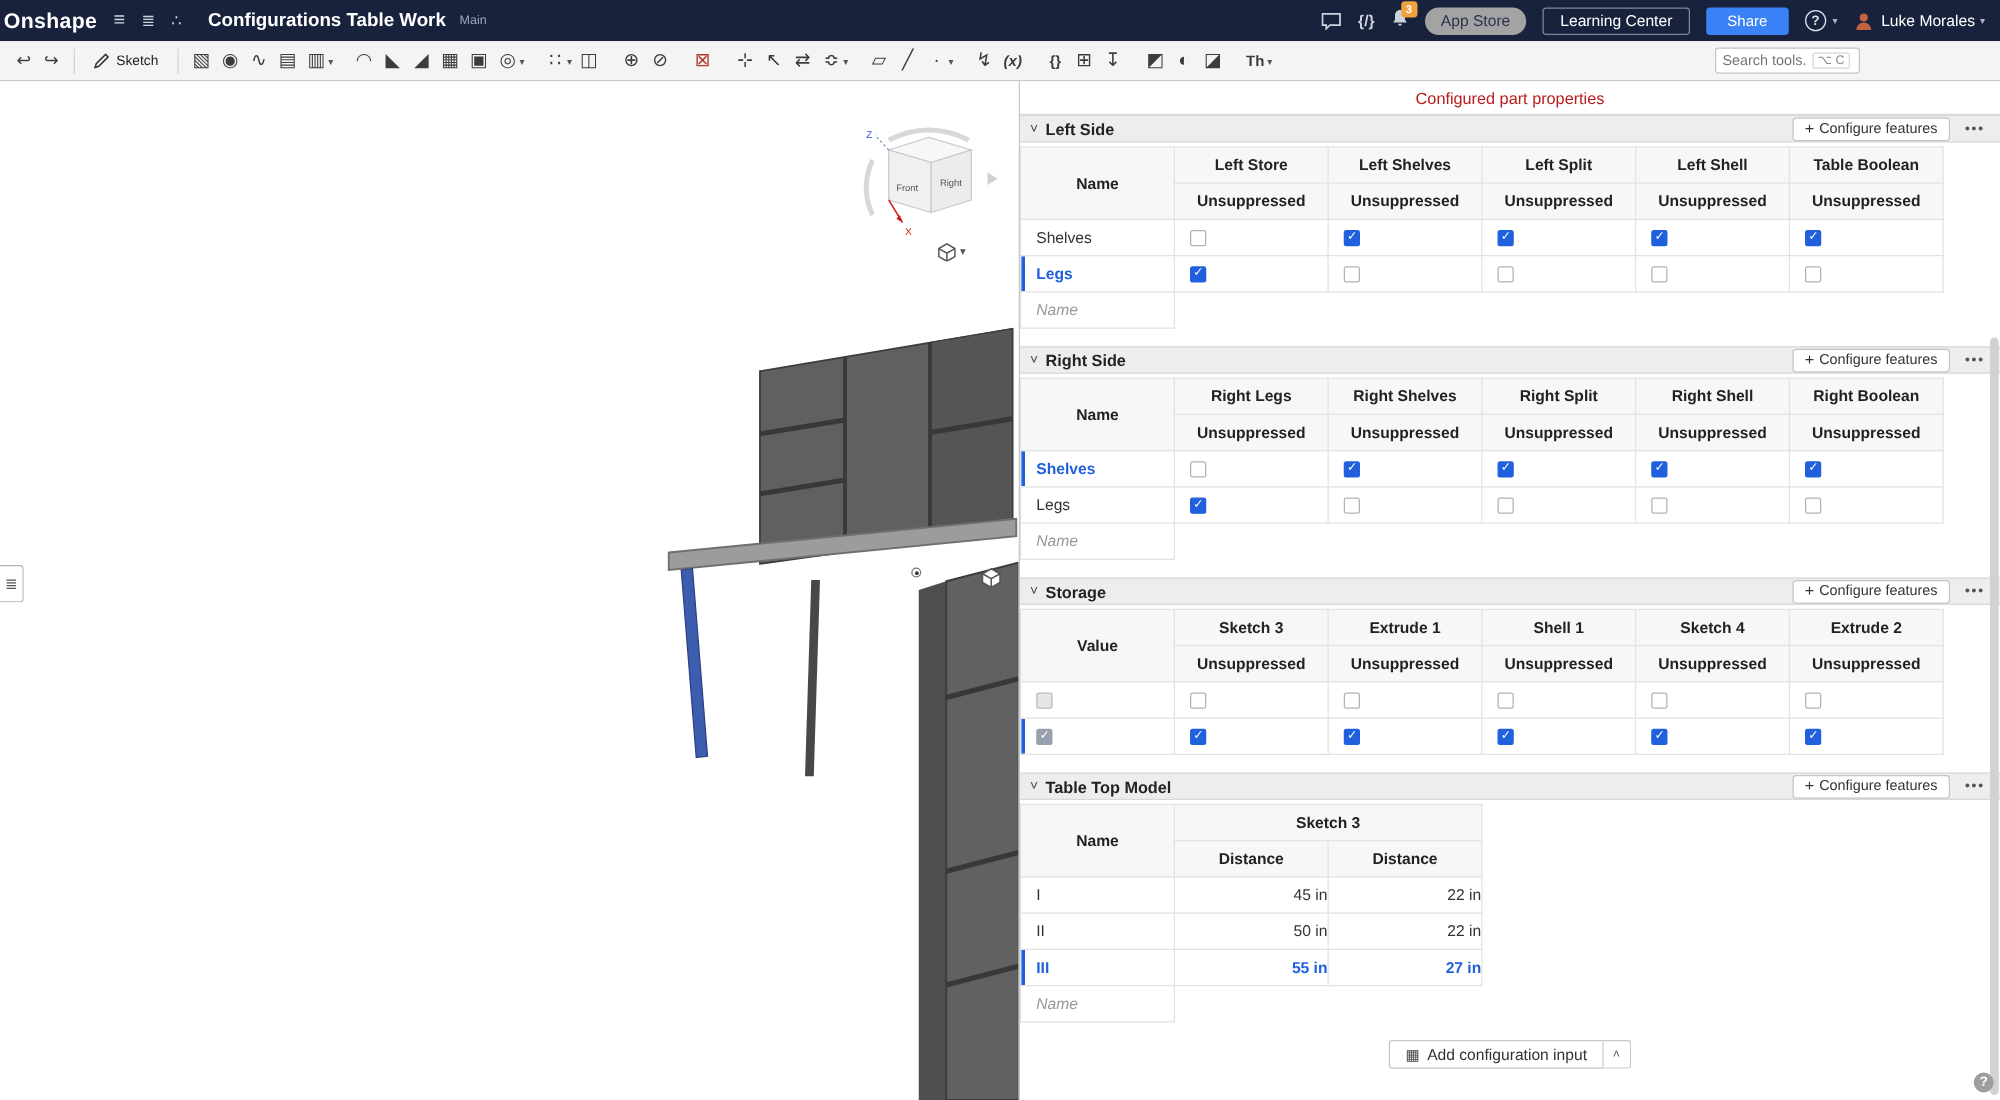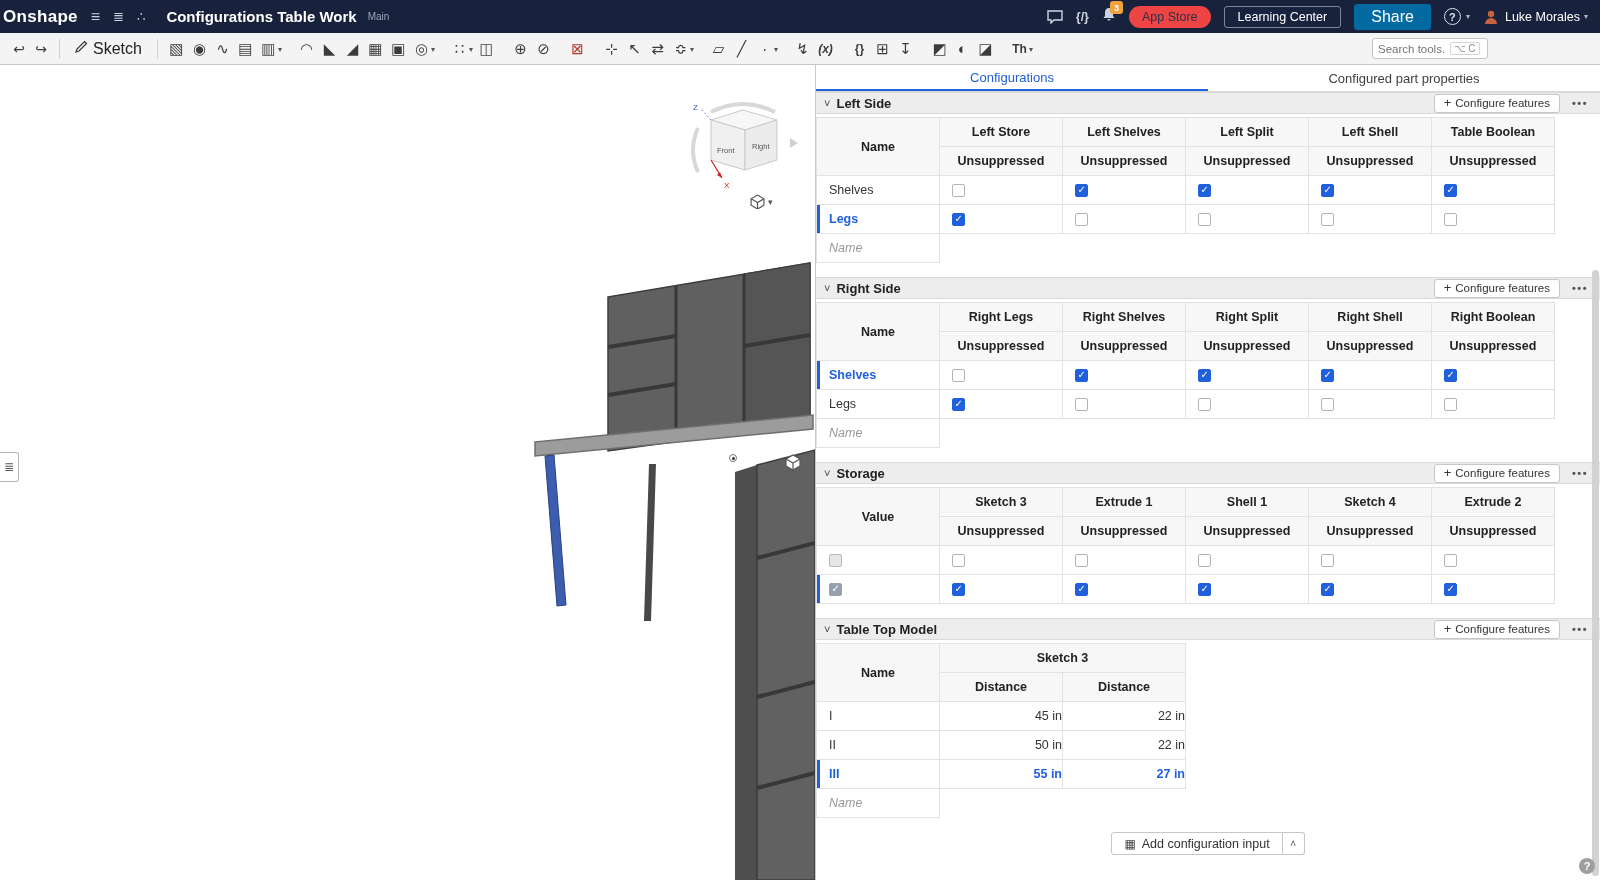--- a/index.html
+++ b/index.html
@@ -10,33 +10,33 @@
     display:flex;align-items:center;padding:0 12px;gap:13px;color:#dde2ec;justify-content:flex-end;}
   .logo{font-size:17px;font-weight:bold;color:#fff;margin-left:-9px;letter-spacing:.3px}
   .tb-glyph{font-size:16px;color:#cdd3de;cursor:pointer;line-height:1}
   .doc-title{font-size:15px;font-weight:bold;color:#fff;margin-left:8px;white-space:nowrap}
   .ws{font-size:10px;color:#9aa4b8;margin-left:-2px}
   .tb-right{margin-left:auto;display:flex;align-items:center;gap:13px}
   .code-ic{font-size:12.5px;color:#cdd3de;font-weight:bold}
   .bell-wrap{position:relative}
   .badge{position:absolute;top:-6px;right:-7px;background:#f0a23c;color:#fff;font-size:9px;
     min-width:13px;height:13px;border-radius:3px;display:flex;align-items:center;justify-content:center;font-weight:bold}
-  .btn-appstore{background:#ef4444;color:#28324a;font-size:12.5px;padding:4px 13px;border-radius:11px;border:none;cursor:pointer}
+  .btn-appstore{background:#a3a3a3;color:#28324a;font-size:12.5px;padding:4px 13px;border-radius:11px;border:none;cursor:pointer}
   .btn-learning{background:transparent;color:#fff;font-size:12.5px;padding:3px 13px;border-radius:3px;border:1px solid #7d8699;cursor:pointer}
-  .btn-share{background:#0369a1;color:#fff;font-size:16px;padding:4px 17px;border-radius:3px;border:none;cursor:pointer}
+  .btn-share{background:#3b82f6;color:#fff;font-size:12px;padding:4px 17px;border-radius:3px;border:none;cursor:pointer}
   .help-circ{width:17px;height:17px;border:1.5px solid #dde2ec;border-radius:50%;display:flex;
     align-items:center;justify-content:center;font-size:11px;color:#dde2ec;font-weight:bold}
   .mini-caret{font-size:8px;color:#aeb6c6;margin-left:-8px}
   .user{display:flex;align-items:center;gap:6px;color:#fff;font-size:12.5px}
   
   .toolbar{position:absolute;top:33px;left:0;width:1600px;height:32px;background:#f4f4f4;
     border-bottom:1px solid #c7c7c7;display:flex;align-items:center;padding:0 8px;}
   .hist{font-size:14px;color:#3d3d3d;width:22px;text-align:center;cursor:pointer}
   .vsep{width:1px;height:20px;background:#d2d2d2;margin:0 7px}
-  .sketch-btn{display:flex;align-items:flex-start;gap:5px;font-size:16px;color:#222;padding:3px 8px;cursor:pointer}
+  .sketch-btn{display:flex;align-items:flex-end;gap:5px;font-size:11px;color:#222;padding:3px 8px;cursor:pointer}
   .strip{display:flex;align-items:center}
   .tb-item{display:flex;align-items:center}
   .tb-item.gap{margin-left:11px}
   .tb-icon{width:23px;text-align:center;font-size:15px;color:#3c3c3c;cursor:pointer;line-height:1}
   .tb-icon.txt{font-size:12px;font-weight:bold}
   .tb-icon.it{font-style:italic;font-size:12px}
   .tb-caret{font-size:8px;color:#555;margin:2px 2px 0 -2px;cursor:pointer}
   .search{margin-left:auto;margin-right:104px;width:116px;height:21px;background:#fff;
     border:1px solid #c4c4c4;border-radius:3px;display:flex;align-items:center;padding:0 5px;gap:4px}
   .search input{border:none;outline:none;width:68px;font-size:11.5px;color:#444;background:transparent;
@@ -51,21 +51,21 @@
     align-items:center;justify-content:center;font-size:12px;color:#555;cursor:pointer}
   .origin-dot{position:absolute;left:729px;top:389px;width:8px;height:8px;border:1px solid #777;
     border-radius:50%;display:flex;align-items:center;justify-content:center}
   .origin-dot::after{content:"";width:3px;height:3px;background:#333;border-radius:50%}
   .viewcube{position:absolute;left:686px;top:33px}
   .viewopts{position:absolute;left:750px;top:129px;display:flex;align-items:center;gap:3px;cursor:pointer}
   .viewopts .caret{font-size:9px;color:#555}
   .isolate{position:absolute;left:784px;top:388px}
   
   .tabs{display:flex;height:27px;border-bottom:1px solid #d9d9d9}
-  .tab{flex:1;display:flex;align-items:center;justify-content:center;font-size:13px;color:#404040;cursor:pointer}
+  .tab{flex:1;display:flex;align-items:center;justify-content:center;font-size:13px;color:#b91c1c;cursor:pointer}
   .tab.active{color:#2160dd;border-bottom:2px solid #2160dd}
   .sec-head{height:22px;background:#ededed;border-top:1px solid #d9d9d9;border-bottom:1px solid #d9d9d9;
     display:flex;align-items:center;padding:0 8px;gap:6px}
   .chev{font-size:11px;color:#444;cursor:pointer;line-height:1}
   .sec-title{font-size:13px;font-weight:bold;color:#222}
   .cfg-btn{margin-left:auto;height:19px;display:flex;align-items:center;gap:4px;background:#fff;
     border:1px solid #c6c6c6;border-radius:3px;font-size:11.5px;color:#333;padding:0 9px;cursor:pointer}
   .cfg-btn .plus{font-size:13px;line-height:1;margin-top:-1px}
   .dots{color:#555;font-size:11px;letter-spacing:1.5px;font-weight:bold;margin:0 4px 0 6px;cursor:pointer}
   table.cfg{border-collapse:collapse;table-layout:fixed;margin:3px 0 14px 0}
@@ -309,21 +309,20 @@
     <path d="M2,6 L9,10 L16,6 M9,10 L9,17" fill="none" stroke="#555" stroke-width="1.2"></path>
   </svg>
 
   <span class="flyout-toggle">
     <span>≣</span>
   </span>
 </section>
 
 <aside class="panel">
   <div class="tabs">
-    <div class="tab active">Configurations</div>
     <div class="tab">Configured part properties</div>
   </div>
 
   <div>
     <div class="sec-head">
       <span class="chev">˅</span>
       <span class="sec-title">Left Side</span>
       <button class="cfg-btn">
         <span class="plus">+</span>
         <span>Configure features</span>

